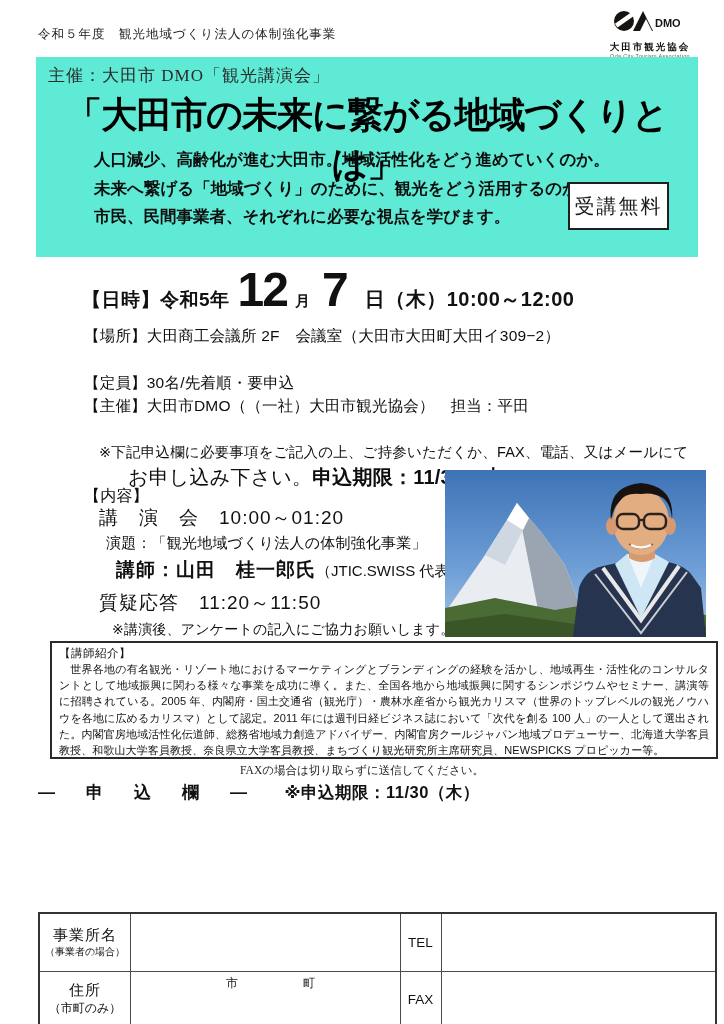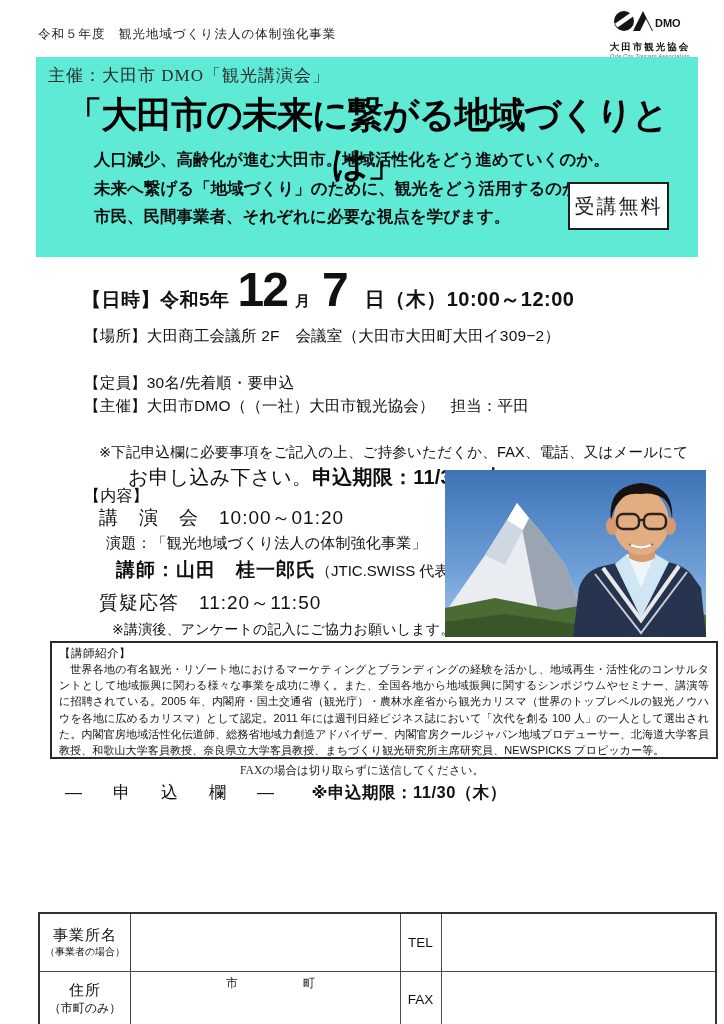--- a/index.html
+++ b/index.html
@@ -48,21 +48,21 @@
 
   
   .bio{left:38px;top:641px;width:668px;height:118px;border:2px solid #2a2a2a;box-sizing:border-box;
     padding:3px 7px 0 7px;margin-left:12px;}
   .bio-title{font-size:11.5px;letter-spacing:.5px;}
   .bio-text{font-size:11px;line-height:16.2px;text-align:justify;letter-spacing:.1px;}
 
   .fax-note{left:0;top:763px;width:100%;text-align:center;font-size:11.5px;color:#222;}
 
   .apply-head{left:38px;top:781px;white-space:nowrap;}
-  .apply-head .dash-title{font-size:17px;font-weight:normal;letter-spacing:7px;margin-left:27px;}
+  .apply-head .dash-title{font-size:17px;font-weight:bold;letter-spacing:7px;}
   .apply-head .deadline{font-size:16.5px;font-weight:bold;margin-left:26px;letter-spacing:.5px;}
 
   .faxto-box{left:443px;top:803px;width:269px;height:22px;border:1.5px solid #333;box-sizing:border-box;
     display:flex;align-items:center;justify-content:center;font-size:12.5px;letter-spacing:.5px;}
 
   
   .tbl{left:38px;top:868px;width:675px;height:171px;border:2px solid #333;box-sizing:content-box;margin-top:44px;}
   .vl,.hl{position:absolute;background:#4a4a4a;}
   .vl{width:1px;}
   .hl{height:1px;}

